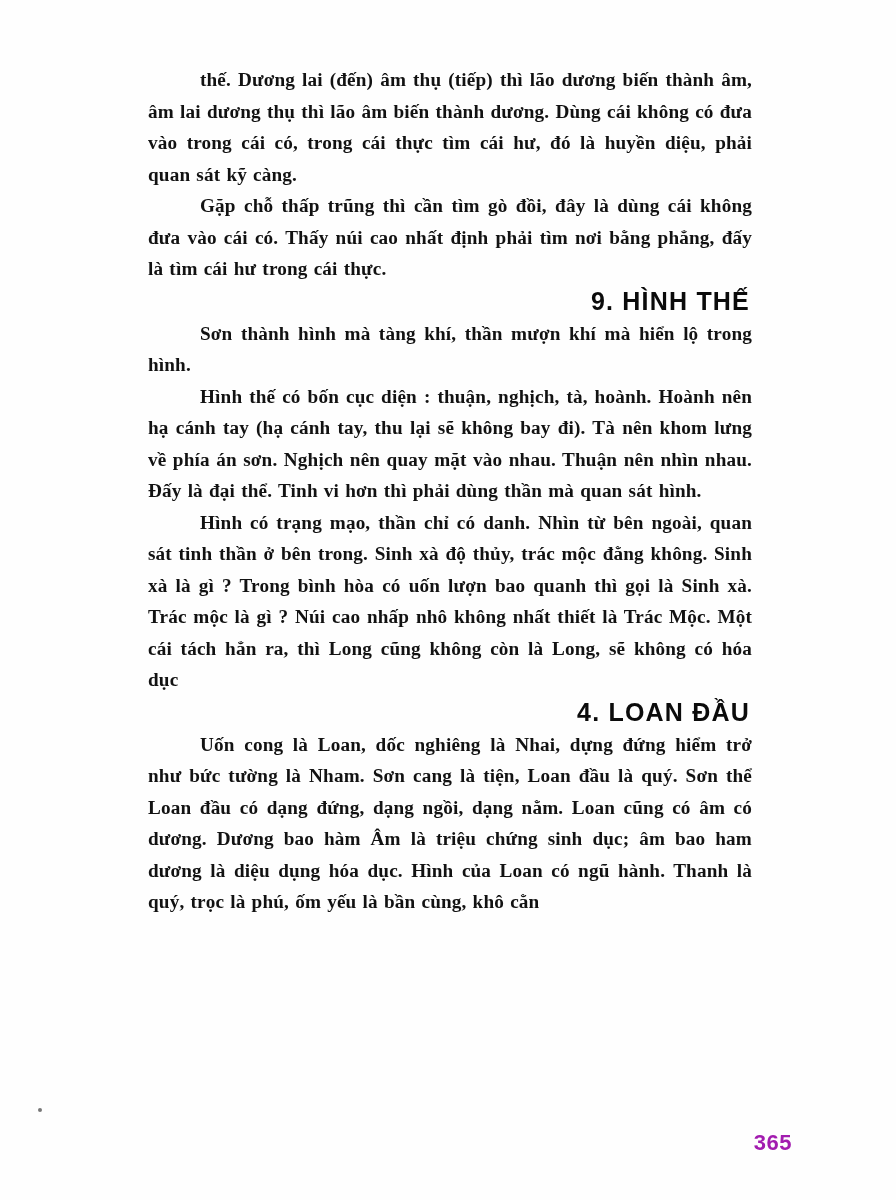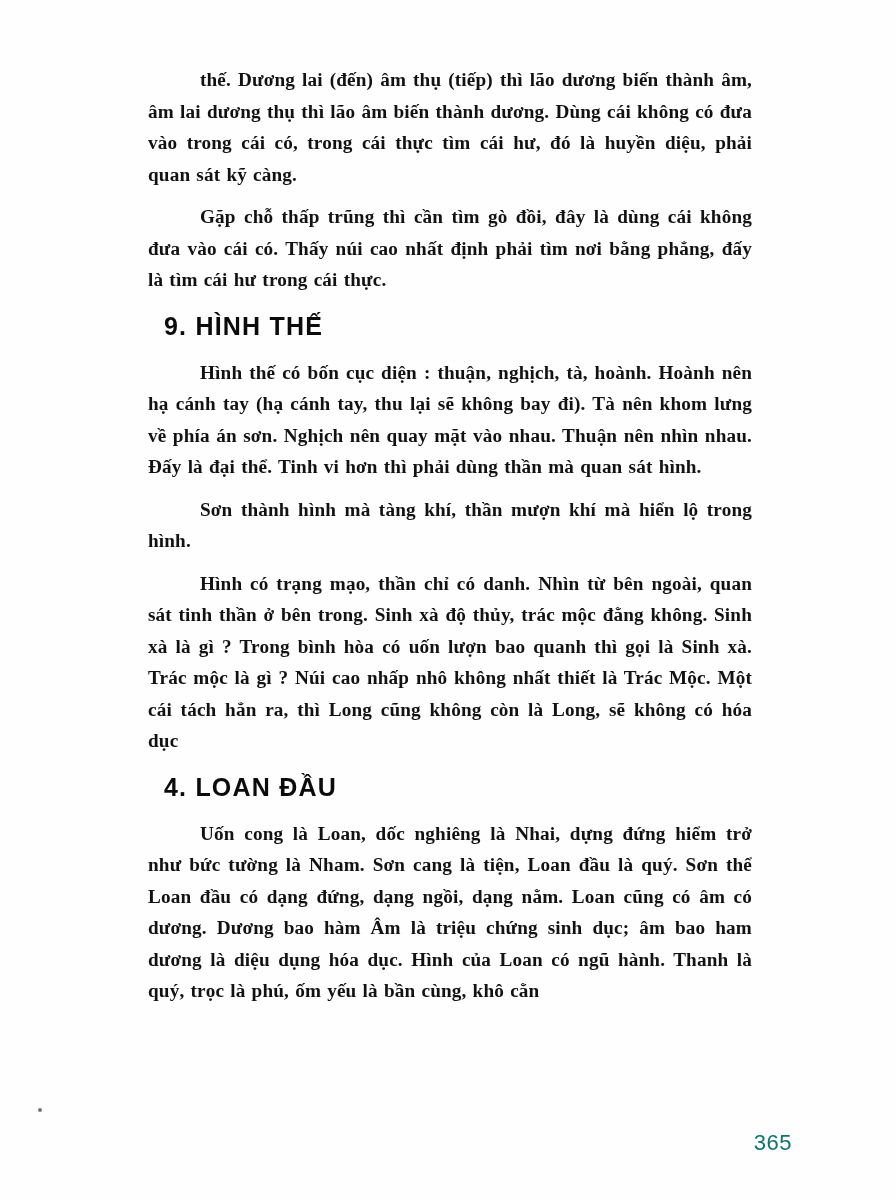--- a/index.html
+++ b/index.html
@@ -35,52 +35,51 @@
     line-height: 31.5px;
     text-align: justify;
     text-indent: 52px;
     letter-spacing: 0.15px;
     word-spacing: 1.2px;
     font-weight: 600;
     -webkit-font-smoothing: none;
   }
 
   p.para + p.para {
-    margin-top: 11px;
   }
 
   h2.section-heading {
     font-family: "Liberation Sans", "DejaVu Sans", sans-serif;
     font-size: 25px;
     font-weight: 800;
     letter-spacing: 1.2px;
-    text-align: left;
-    margin: 16px;
+    text-align: right;
+    margin: 2px;
     padding: 0;
     color: #0b0b0b;
   }
 
   .heading-block-1 {
     margin-top: 58px;
     margin-bottom: 46px;
   }
 
   .heading-block-2 {
     margin-top: 62px;
     margin-bottom: 48px;
   }
 
   .page-number {
     position: absolute;
     right: 104px;
     bottom: 44px;
     font-family: "Liberation Sans", "DejaVu Sans", sans-serif;
     font-size: 22px;
-    font-weight: 400;
-    color: #0f766e;
+    font-weight: 700;
+    color: #a21caf;
     letter-spacing: 0.5px;
   }
 
   .edge-speck {
     position: absolute;
     left: 38px;
     top: 1108px;
     width: 4px;
     height: 4px;
     border-radius: 50%;
@@ -94,23 +93,23 @@
 <div class="page">
 
   <div class="content">
 
     <p class="para">thế. Dương lai (đến) âm thụ (tiếp) thì lão dương biến thành âm, âm lai dương thụ thì lão âm biến thành dương. Dùng cái không có đưa vào trong cái có, trong cái thực tìm cái hư, đó là huyền diệu, phải quan sát kỹ càng.</p>
 
     <p class="para">Gặp chỗ thấp trũng thì cần tìm gò đồi, đây là dùng cái không đưa vào cái có. Thấy núi cao nhất định phải tìm nơi bằng phẳng, đấy là tìm cái hư trong cái thực.</p>
 
     <h2 class="section-heading heading-block-1">9. HÌNH THẾ</h2>
 
+    <p class="para">Sơn thành hình mà tàng khí, thần mượn khí mà hiển lộ trong hình.</p>
+
     <p class="para">Hình thế có bốn cục diện : thuận, nghịch, tà, hoành. Hoành nên hạ cánh tay (hạ cánh tay, thu lại sẽ không bay đi). Tà nên khom lưng về phía án sơn. Nghịch nên quay mặt vào nhau. Thuận nên nhìn nhau. Đấy là đại thể. Tinh vi hơn thì phải dùng thần mà quan sát hình.</p>
-
-    <p class="para">Sơn thành hình mà tàng khí, thần mượn khí mà hiển lộ trong hình.</p>
 
     <p class="para">Hình có trạng mạo, thần chỉ có danh. Nhìn từ bên ngoài, quan sát tinh thần ở bên trong. Sinh xà độ thủy, trác mộc đằng không. Sinh xà là gì ? Trong bình hòa có uốn lượn bao quanh thì gọi là Sinh xà. Trác mộc là gì ? Núi cao nhấp nhô không nhất thiết là Trác Mộc. Một cái tách hẳn ra, thì Long cũng không còn là Long, sẽ không có hóa dục</p>
 
     <h2 class="section-heading heading-block-2">4. LOAN ĐẦU</h2>
 
     <p class="para">Uốn cong là Loan, dốc nghiêng là Nhai, dựng đứng hiểm trở như bức tường là Nham. Sơn cang là tiện, Loan đầu là quý. Sơn thể Loan đầu có dạng đứng, dạng ngồi, dạng nằm. Loan cũng có âm có dương. Dương bao hàm Âm là triệu chứng sinh dục; âm bao ham dương là diệu dụng hóa dục. Hình của Loan có ngũ hành. Thanh là quý, trọc là phú, ốm yếu là bần cùng, khô cằn</p>
 
   </div>
 
   <div class="page-number">365</div>

